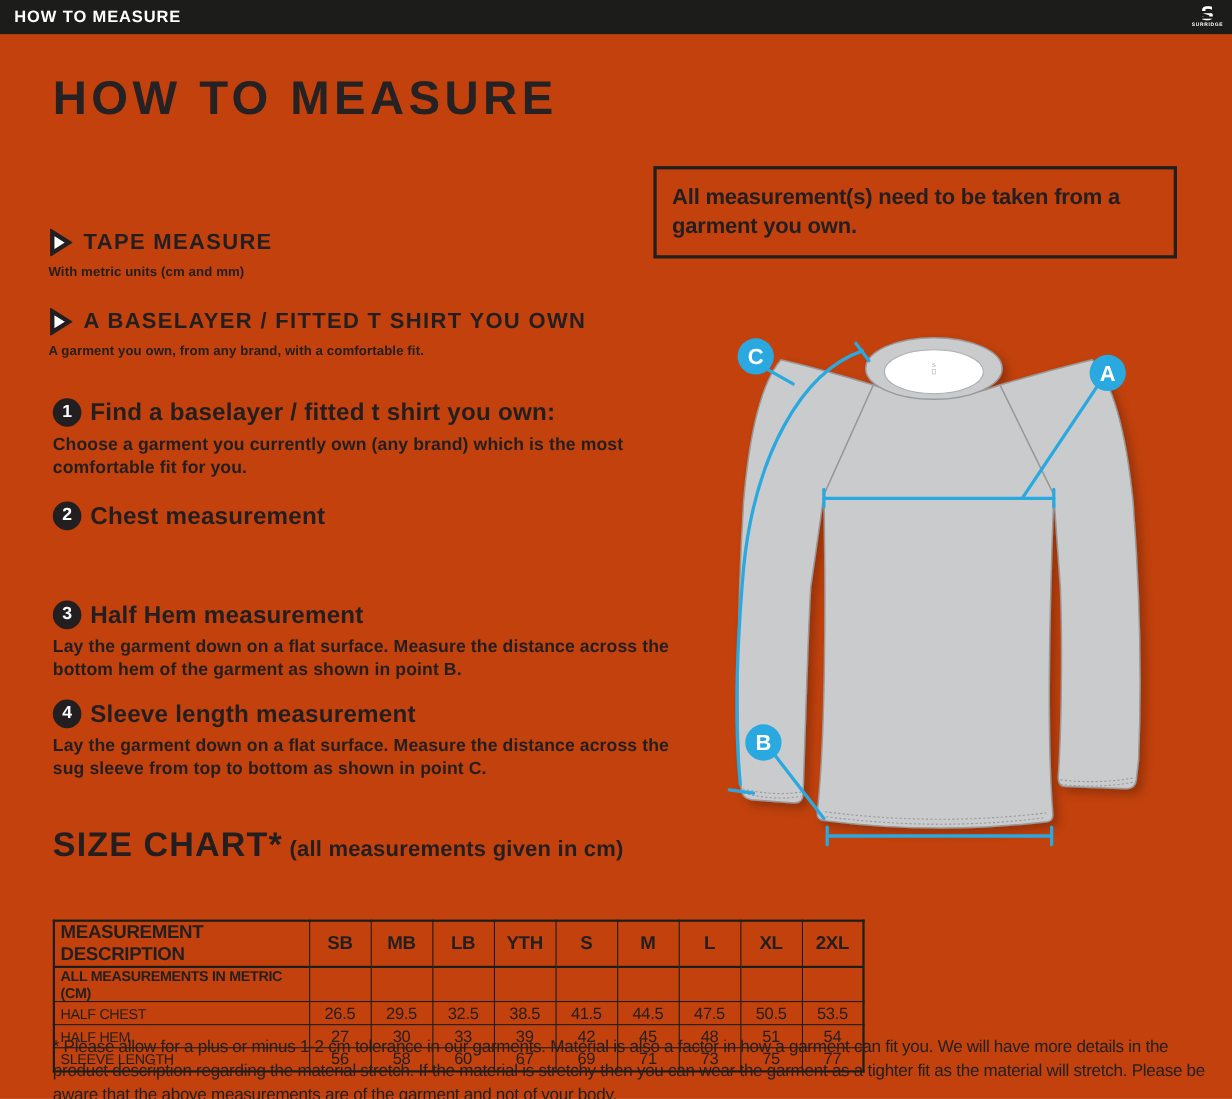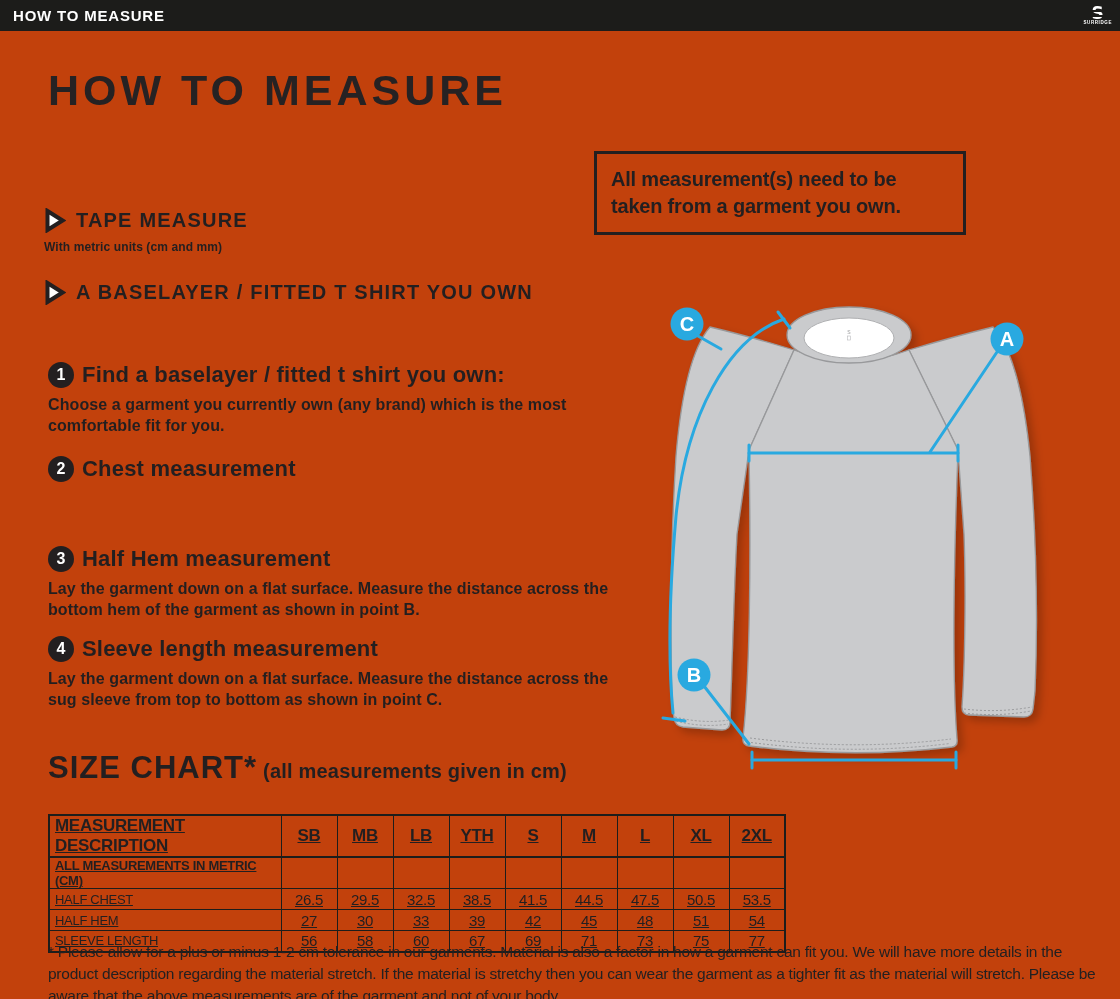--- a/index.html
+++ b/index.html
@@ -47,38 +47,37 @@
   .badge {
     width:26px; height:26px; border-radius:50%; background:#231f20; color:#ffffff;
     font-weight:bold; font-size:16px; display:inline-flex; align-items:center; justify-content:center;
     flex:0 0 26px;
   }
   .step-title { font-size:22px; font-weight:bold; letter-spacing:.2px; }
   .step-body { font-size:16px; font-weight:bold; line-height:21px; margin-top:6px; letter-spacing:.1px; }
 
   
   .note-box {
-    position:absolute; left:594px; top:151px; width:372px; min-height:80px;
+    position:absolute; left:594px; top:151px; width:476px; min-height:80px;
     border:3px solid #231f20; padding:12px 14px;
     font-size:20px; font-weight:bold; line-height:1.35; letter-spacing:-.2px;
   }
 
   
   .diagram { position:absolute; left:628px; top:286px; width:430px; height:490px; }
 
   
   .chart-heading { position:absolute; left:48px; top:750px; }
   .chart-heading .big { font-size:31px; font-weight:bold; letter-spacing:1px; }
   .chart-heading .small { font-size:20px; font-weight:bold; letter-spacing:.2px; margin-left:6px; }
 
   table.size-table {
-    position:absolute; left:48px; top:814px; width:738px;
+    position:absolute; left:48px; top:836px; width:738px;
     border-collapse:collapse; table-layout:fixed;
     font-family:"Liberation Sans", sans-serif;
-    text-decoration:underline;
   }
   table.size-table col.c-desc { width:232px; }
   table.size-table col.c-size { width:56px; }
   table.size-table th, table.size-table td {
     border:1.3px solid #1d1d1b; text-align:center; vertical-align:middle;
     padding:0; height:21px; font-size:15px; letter-spacing:-.3px;
   }
   table.size-table { border:2.5px solid #1d1d1b; }
   table.size-table tr.hdr th { height:30px; font-size:17px; font-weight:bold; border-bottom:2.2px solid #1d1d1b; }
   table.size-table th.desc, table.size-table td.desc { text-align:left; padding-left:5px; }
@@ -117,20 +116,21 @@
     <div class="need-sub">With metric units (cm and mm)</div>
   </div>
 
   <div class="need-item need-item-2">
     <div class="need-head">
       <svg width="22" height="25" viewBox="0 0 22 25">
         <path d="M3.5,3 L18.5,12.5 L3.5,22 Z" fill="#ffffff" stroke="#231f20" stroke-width="4" stroke-linejoin="miter"></path>
       </svg>
       <span class="need-title">A BASELAYER / FITTED T SHIRT YOU OWN</span>
     </div>
+    <div class="need-sub">A garment you own, from any brand, with a comfortable fit.</div>
   </div>
 
   <div class="note-box">All measurement(s) need to be taken from a garment you own.</div>
 
   <div class="step step-1">
     <div class="step-head">
       <span class="badge">1</span>
       <span class="step-title">Find a baselayer / fitted t shirt you own:</span>
     </div>
     <div class="step-body">Choose a garment you currently own (any brand) which is the most comfortable fit for you.</div>

